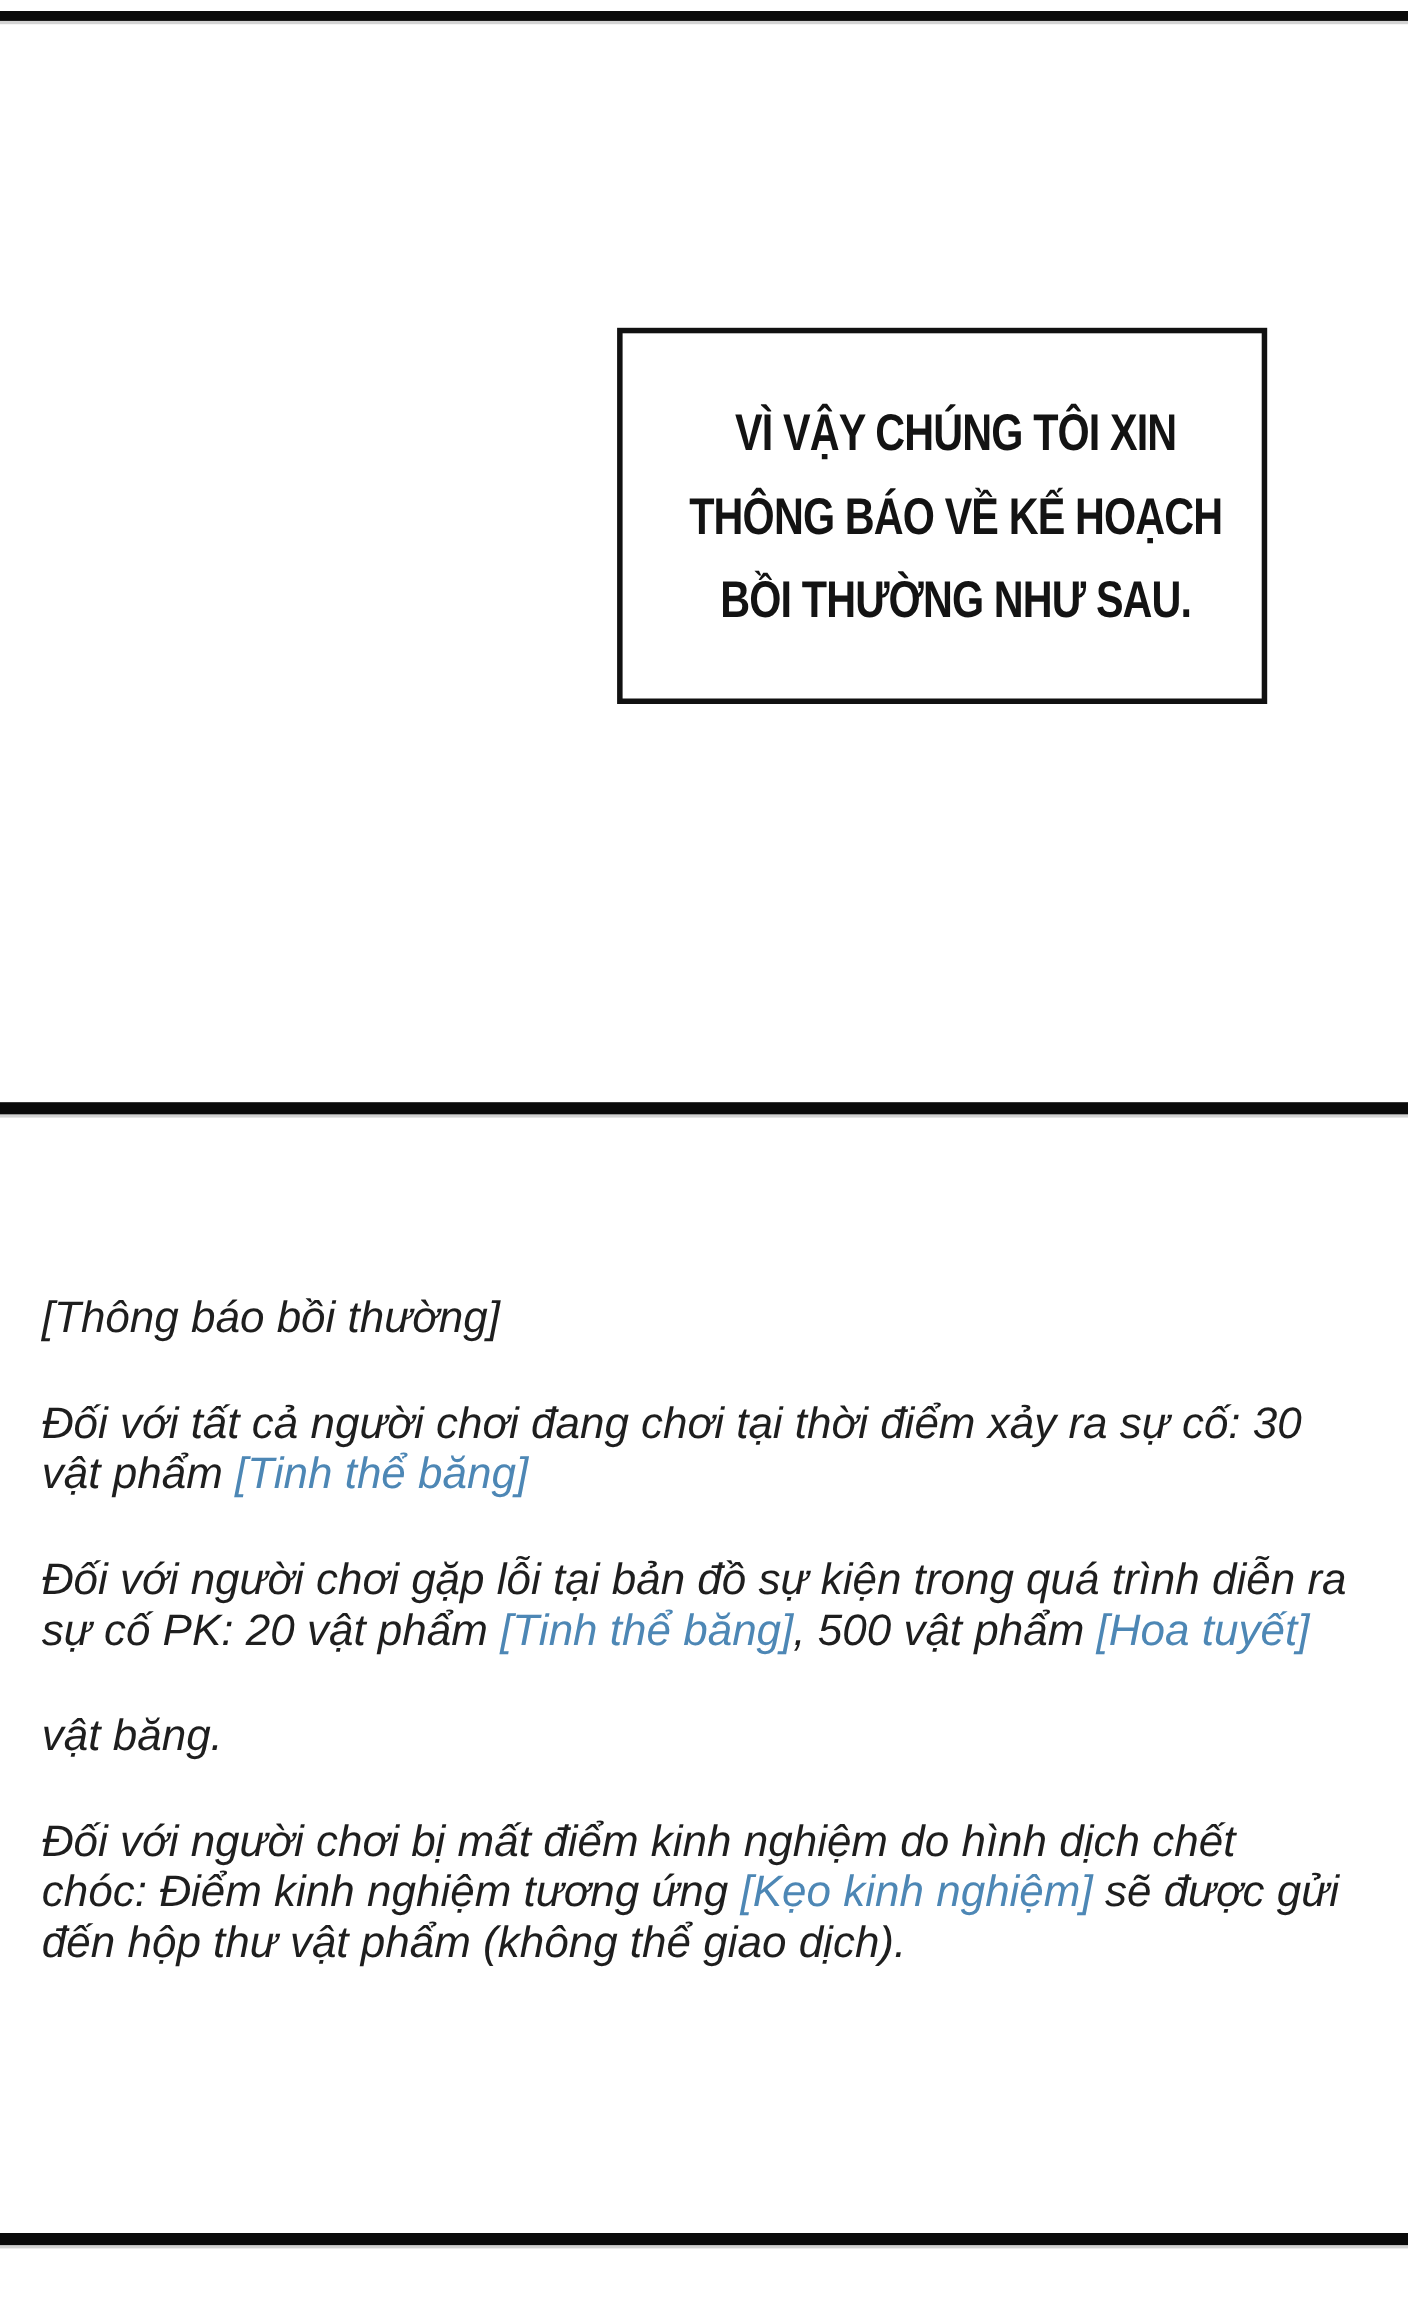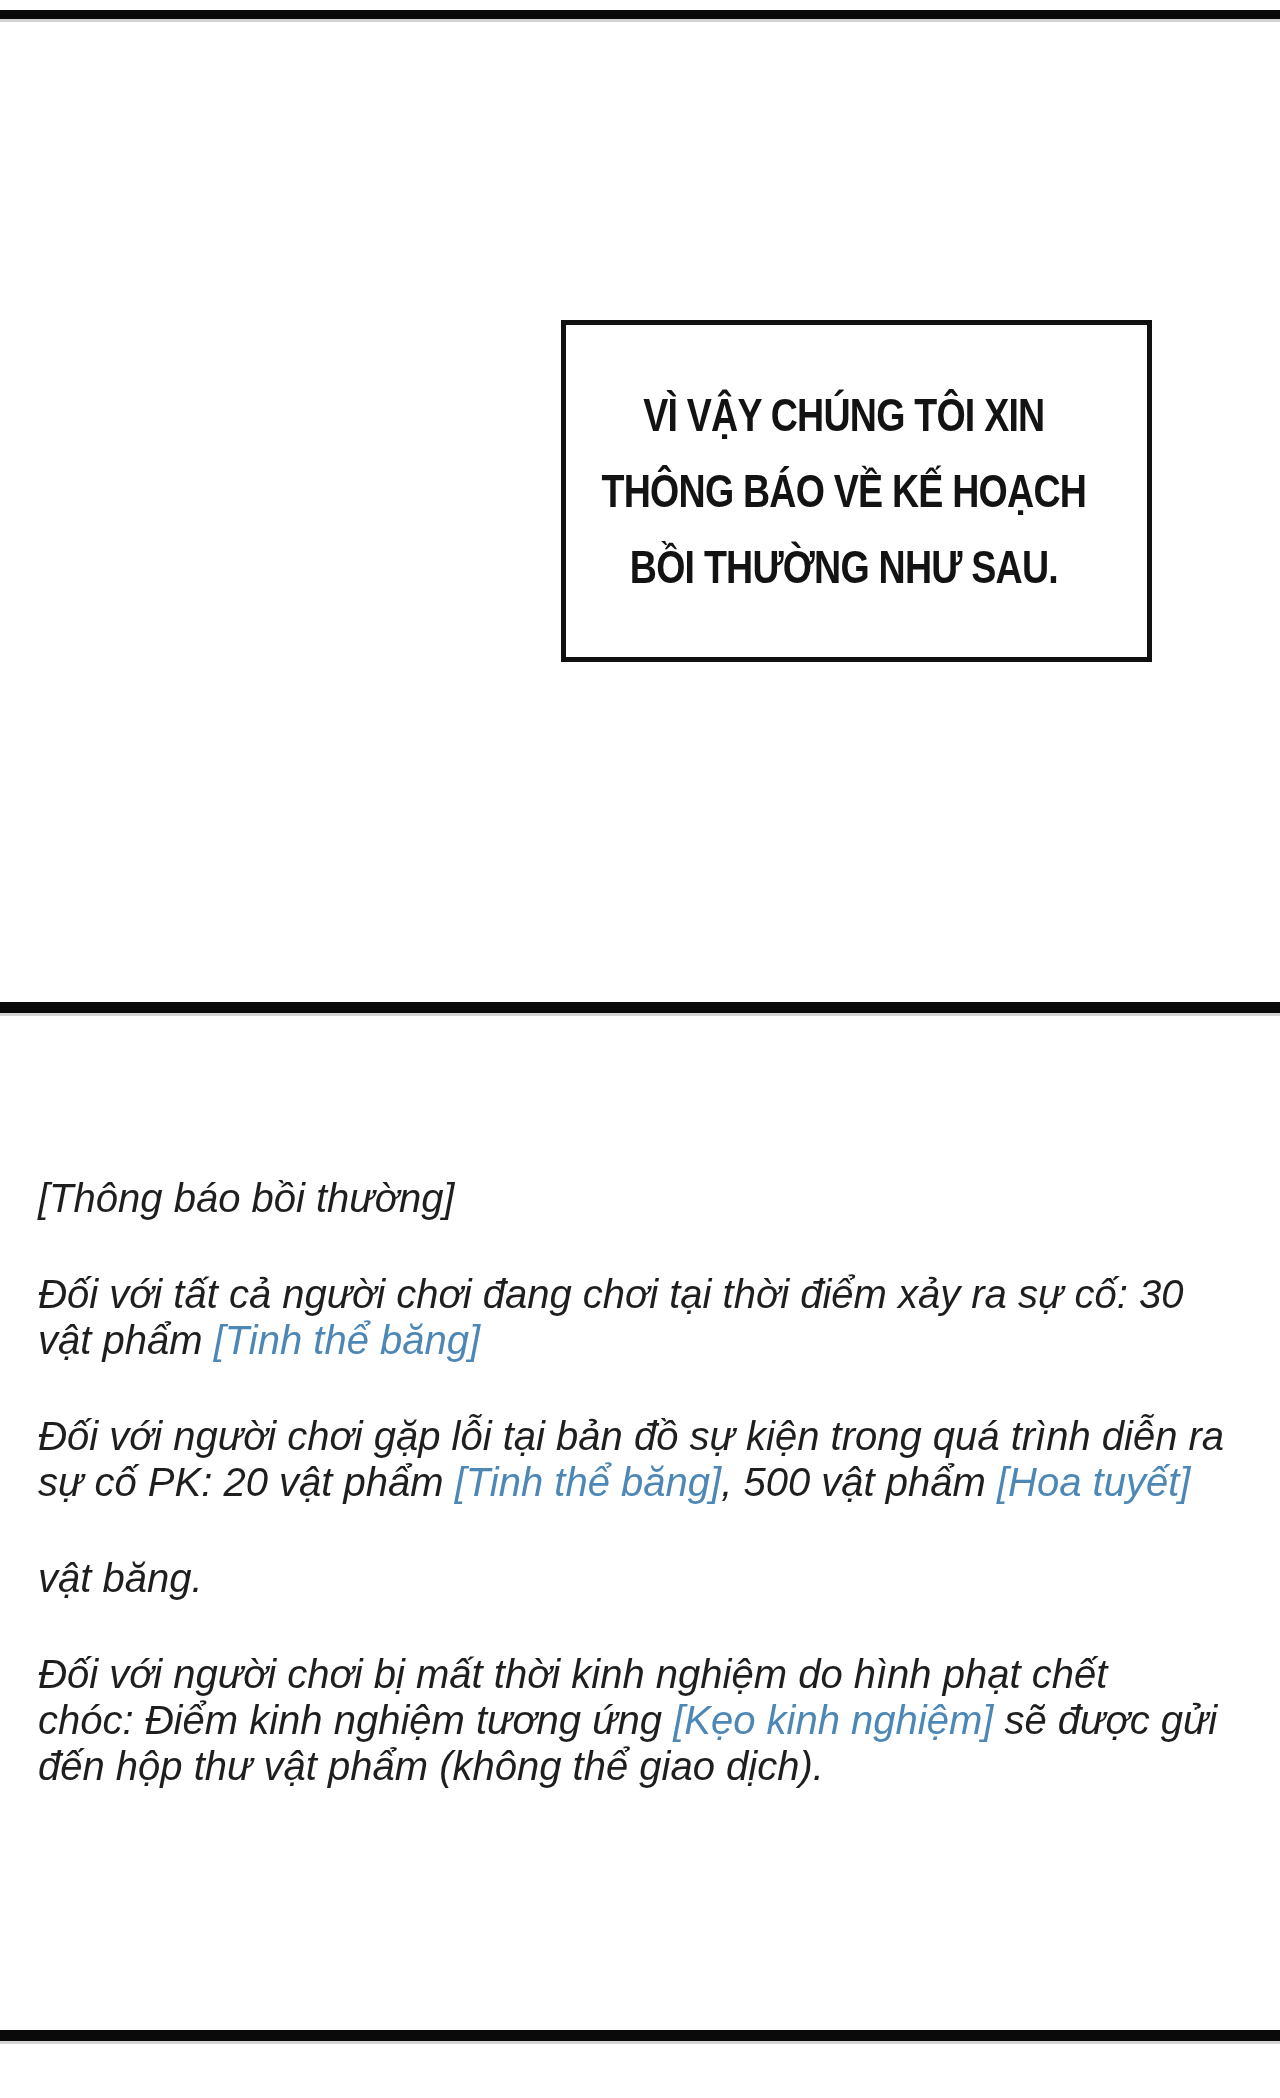--- a/index.html
+++ b/index.html
@@ -28,23 +28,22 @@
   .notice-box {
     position: absolute;
     left: 561px;
     top: 298px;
     width: 591px;
     height: 342px;
     border: 5px solid #111111;
     background: #ffffff;
     display: flex;
     flex-direction: column;
-    align-items: flex-end;
+    align-items: flex-start;
     justify-content: center;
-    margin-top: 22px;
   }
   .notice-box .box-text {
     transform: scaleX(0.8);
     transform-origin: center center;
     text-align: center;
   }
   .notice-box .box-line {
     font-size: 47px;
     line-height: 76px;
     font-weight: bold;
@@ -96,21 +95,21 @@
         <div class="line"><span>vật phẩm </span><span class="hl">[Tinh thể băng]</span></div>
       </div>
       <div class="para">
         <div class="line"><span>Đối với người chơi gặp lỗi tại bản đồ sự kiện trong quá trình diễn ra</span></div>
         <div class="line"><span>sự cố PK: 20 vật phẩm </span><span class="hl">[Tinh thể băng]</span><span>, 500 vật phẩm </span><span class="hl">[Hoa tuyết]</span></div>
       </div>
       <div class="para">
         <div class="line"><span>vật băng.</span></div>
       </div>
       <div class="para">
-        <div class="line"><span>Đối với người chơi bị mất thời kinh nghiệm do hình phạt chết</span></div>
+        <div class="line"><span>Đối với người chơi bị mất điểm kinh nghiệm do hình dịch chết</span></div>
         <div class="line"><span>chóc: Điểm kinh nghiệm tương ứng </span><span class="hl">[Kẹo kinh nghiệm]</span><span> sẽ được gửi</span></div>
         <div class="line"><span>đến hộp thư vật phẩm (không thể giao dịch).</span></div>
       </div>
     </div>
 
   <div class="rule bottom"></div>
 
 </div>
 
 </body></html>

